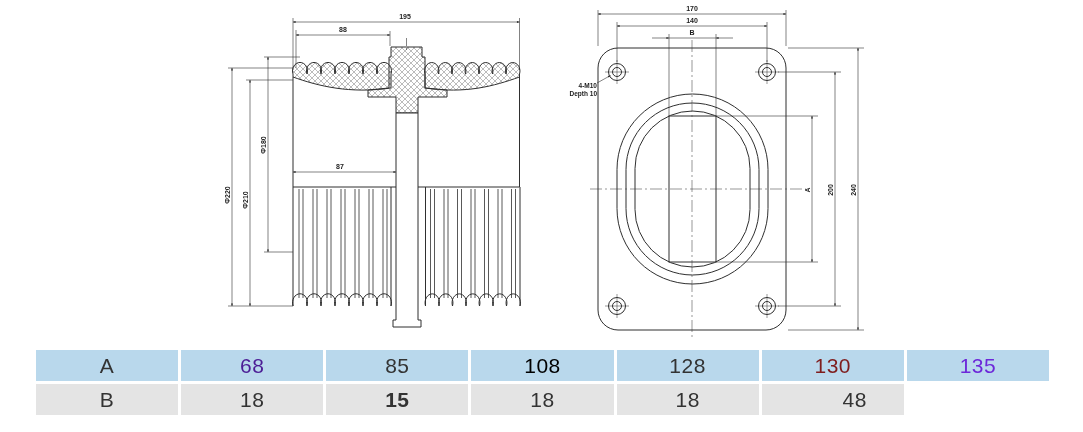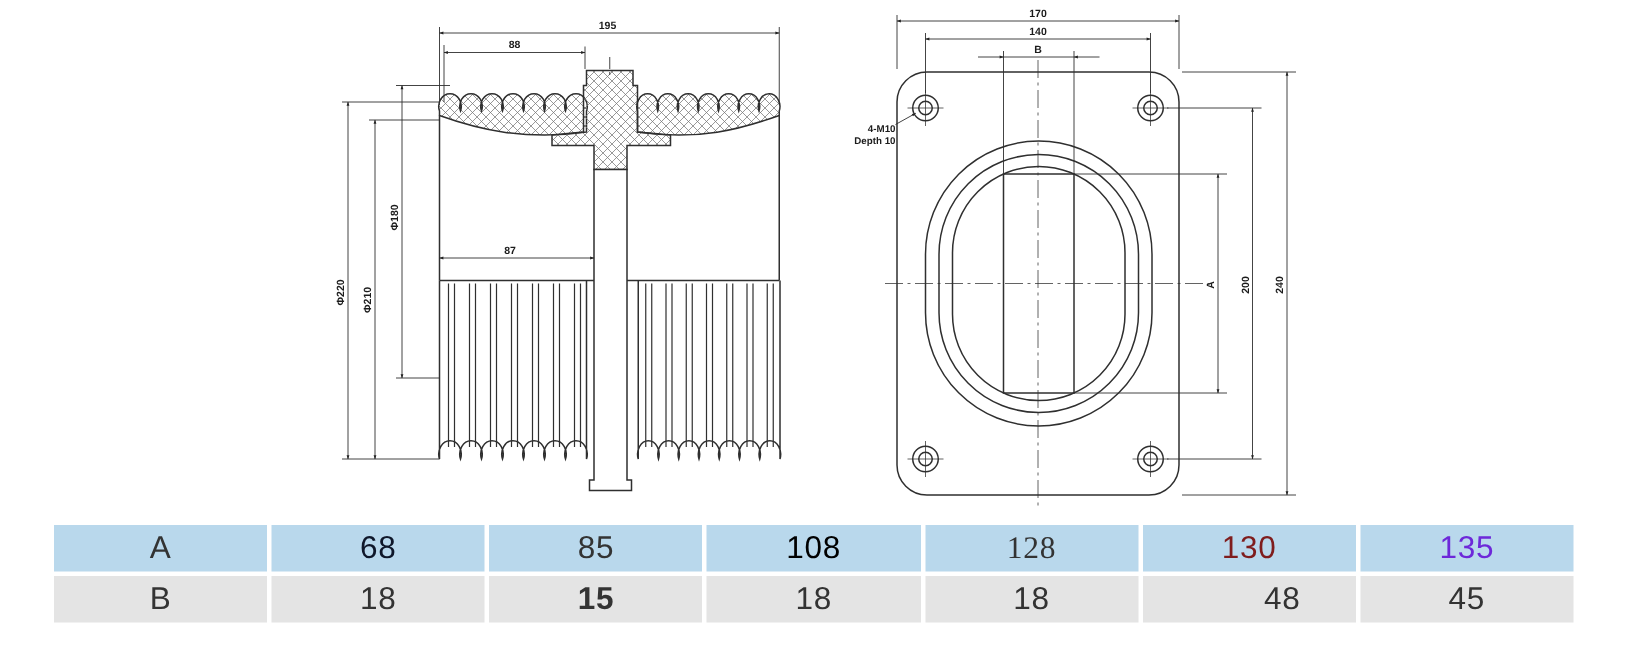--- a/index.html
+++ b/index.html
@@ -147,28 +147,27 @@
       <text class="dim-t" transform="rotate(-90 832.5 190)" x="832.5" y="190">200</text>
       <text class="dim-t" transform="rotate(-90 855.5 190)" x="855.5" y="190">240</text>
       <text class="note-t" x="597" y="88">4-M10</text>
       <text class="note-t" x="597" y="96">Depth 10</text>
     </g>
   </g>
 </svg>
 
 <div class="spec-table">
   <div class="cell row-a" style="color: rgb(51, 51, 51);">A</div>
-  <div class="cell row-a" style="color: #0f172a;">68</div>
+  <div class="cell row-a" style="color: #4c1d95;">68</div>
   <div class="cell row-a" style="color: rgb(51, 51, 51); text-align: center;">85</div>
   <div class="cell row-a" style="color: #000000;">108</div>
-  <div class="cell row-a" style="color: rgb(51, 51, 51); font-family: Liberation Serif, serif;">128</div>
+  <div class="cell row-a" style="color: rgb(51, 51, 51);">128</div>
   <div class="cell row-a" style="color: #7f1d1d;">130</div>
   <div class="cell row-a" style="color: #6d28d9; text-align: right;">135</div>
   <div class="cell row-b" style="color: rgb(51, 51, 51);">B</div>
   <div class="cell row-b" style="color: rgb(51, 51, 51);">18</div>
   <div class="cell row-b" style="color: rgb(51, 51, 51); font-weight: bold;">15</div>
   <div class="cell row-b" style="color: rgb(51, 51, 51);">18</div>
   <div class="cell row-b" style="color: rgb(51, 51, 51);">18</div>
   <div class="cell row-b" style="color: rgb(51, 51, 51); padding-left: 44px;">48</div>
-  <div class="cell row-b" style="color: rgb(51, 51, 51);">45</div>
 </div>
 
 </div>
 
 </body></html>

